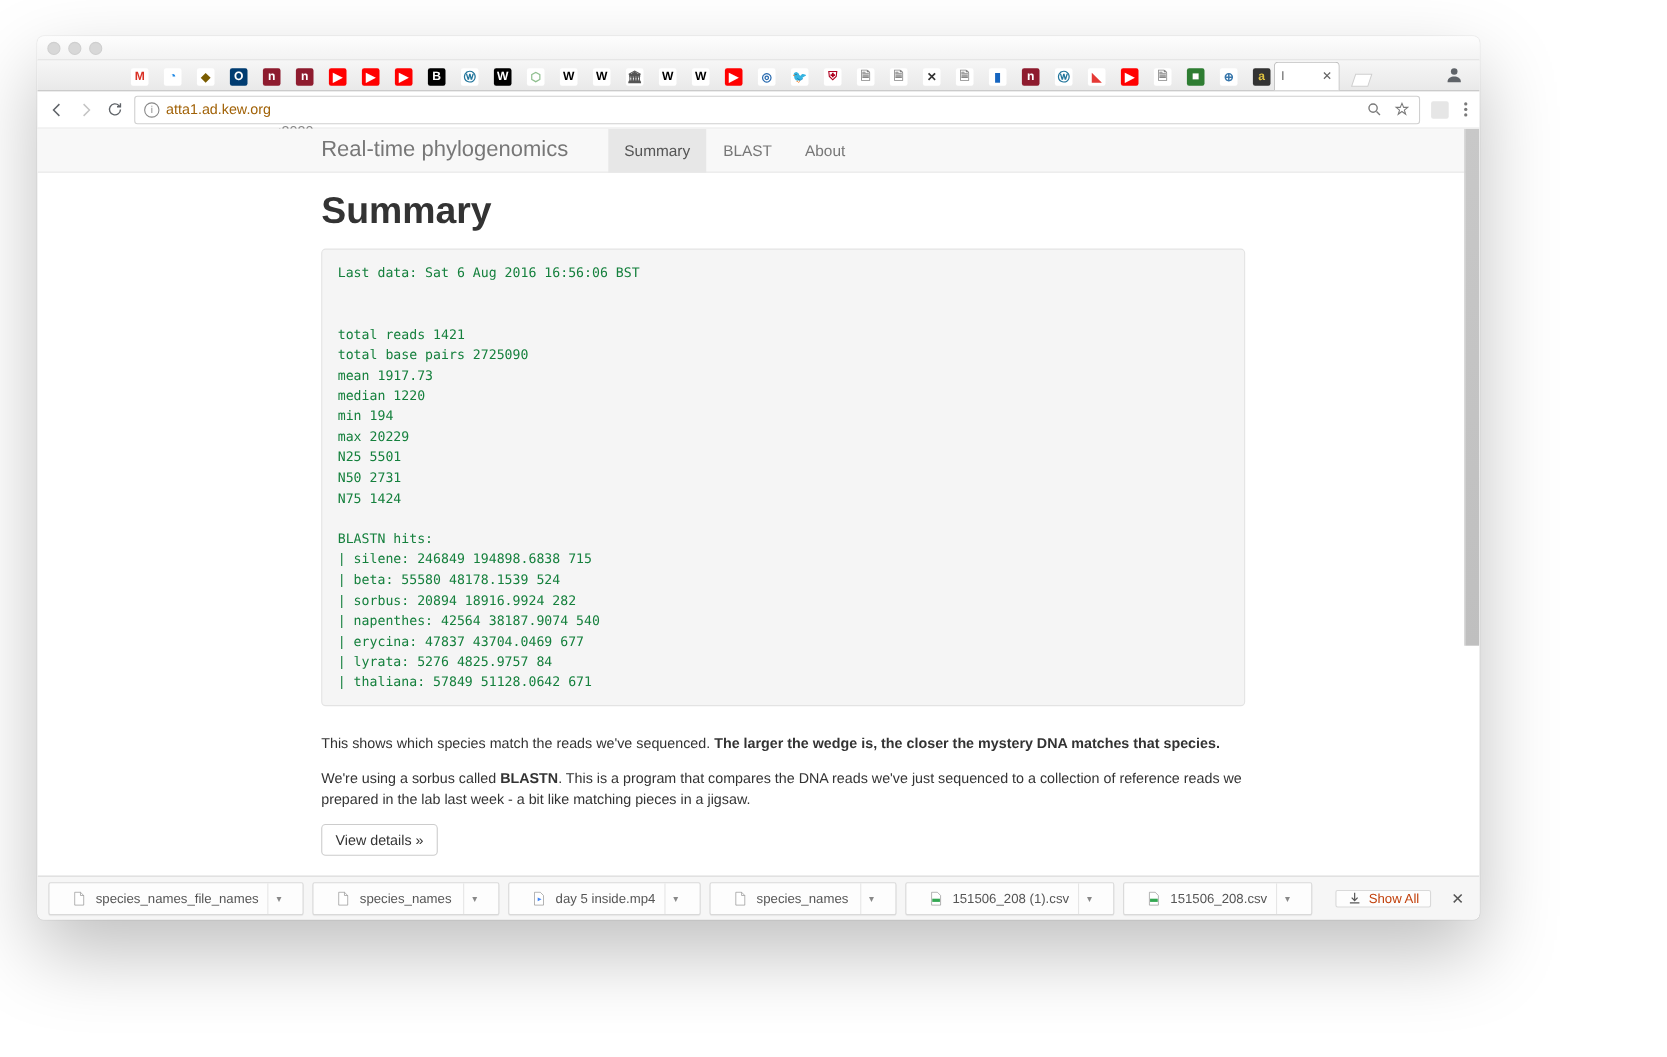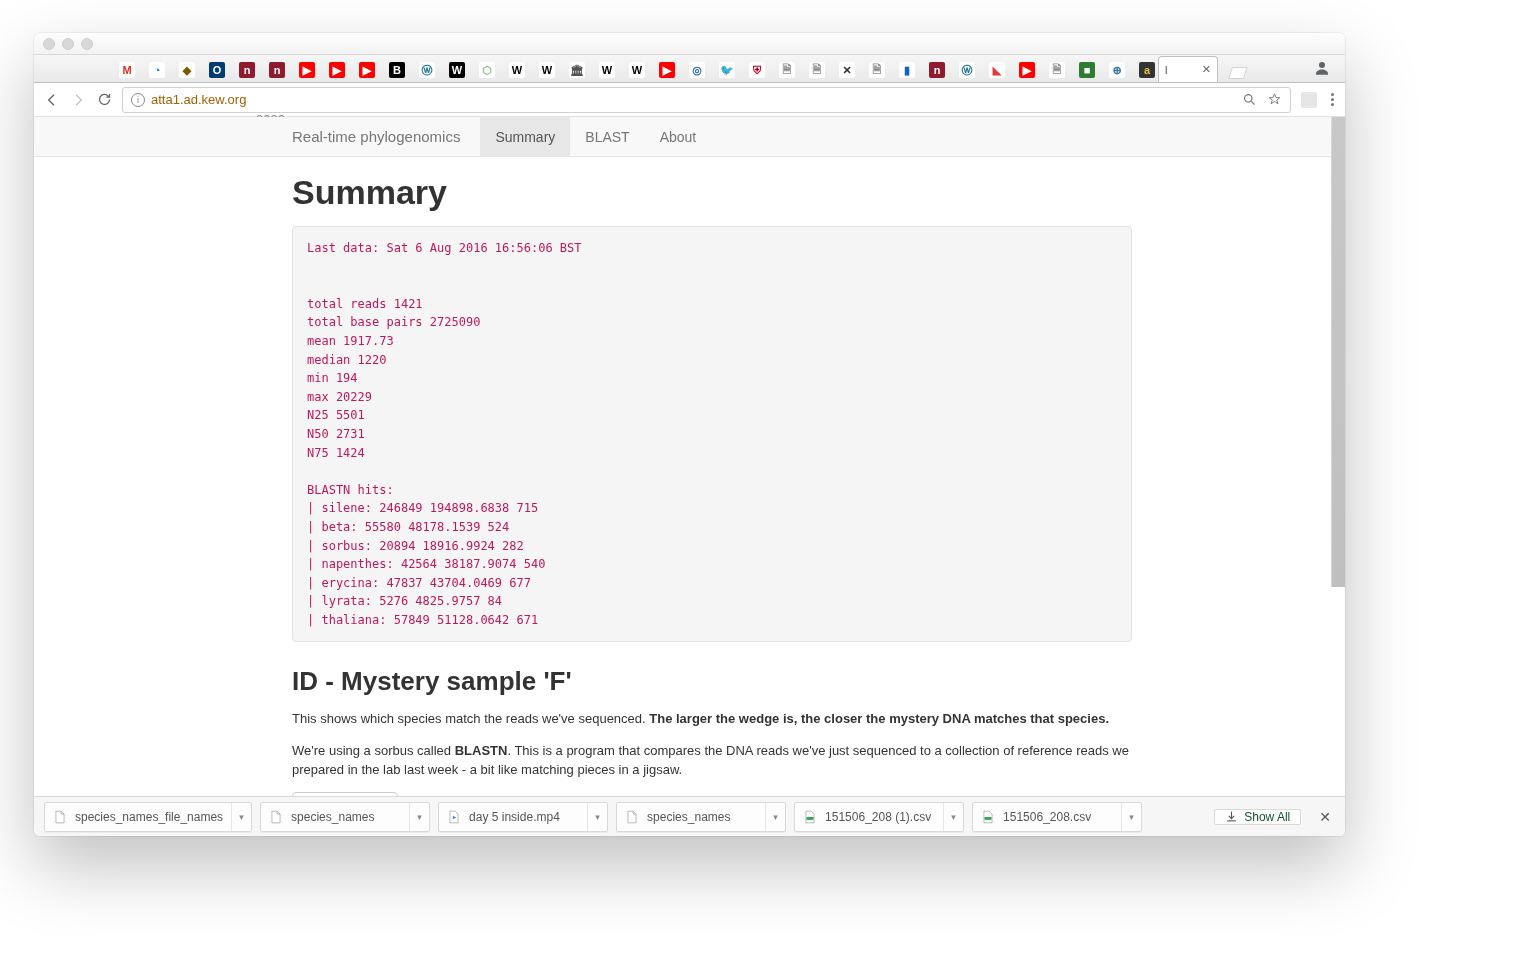--- a/index.html
+++ b/index.html
@@ -154,21 +154,21 @@
     height:40px;
     background:#f8f8f8;
     border-bottom:1px solid #e7e7e7;
     display:flex;
     align-items:center;
     padding-left:258px;
     font-size:14px;
     color:#777;
     gap:0;
   }
-  .navbar .brand { color:#777; font-size:15px; margin-right:20px; }
+  .navbar .brand { color:#777; font-size:20px; margin-right:36px; }
   .navbar .navitem {
     padding:0 15px;
     height:40px;
     display:flex;
     align-items:center;
     color:#777;
     cursor:pointer;
   }
   .navbar .navitem.active {
     background:#e7e7e7;
@@ -187,21 +187,21 @@
     margin-bottom:14px;
     font-family: "Helvetica Neue", Helvetica, Arial, sans-serif;
   }
   .well {
     background:#f5f5f5;
     border:1px solid #e3e3e3;
     border-radius:4px;
     padding:12px 14px;
     font-family: Menlo, Monaco, Consolas, monospace;
     font-size:12px;
-    color:#be185d;
+    color:#15803d;
     line-height:1.55;
     white-space:pre;
     margin-bottom:24px;
   }
 
   .two-col {
     display:flex;
     gap:38px;
   }
   .col-left { width:264px; }
@@ -243,21 +243,21 @@
     padding:0 10px;
     gap:8px;
   }
   .dl-item {
     height:30px;
     border:1px solid #d9d9d9;
     border-radius:2px;
     background:#fdfdfd;
     display:flex;
     align-items:center;
-    padding:0 8px;
+    padding:0 20px;
     font-size:12px;
     color:#555;
     gap:8px;
     min-width:170px;
     position:relative;
     box-shadow:0 1px 0 rgba(0,0,0,0.04);
   }
   .dl-item .file-ico { width:14px; height:16px; }
   .dl-item .chev {
     width:20px;
@@ -270,21 +270,21 @@
     font-size:9px;
   }
   .dl-right { margin-left:auto; display:flex; align-items:center; gap:14px;}
   .show-all {
     height:16px;
     border:1px solid #d9d9d9;
     border-radius:2px;
     background:#fdfdfd;
     display:flex; align-items:center; gap:6px;
     padding:0 10px;
-    font-size:12px; color:#14532d;
+    font-size:12px; color:#c2410c;
   }
   .dl-close { font-size:14px; color:#555; cursor:pointer; padding:4px;}
 
   
   svg { display:block; }
 </style>
 </head>
 <body>
 
 <div class="window">
@@ -492,21 +492,20 @@
 | silene: 246849 194898.6838 715
 | beta: 55580 48178.1539 524
 | sorbus: 20894 18916.9924 282
 | napenthes: 42564 38187.9074 540
 | erycina: 47837 43704.0469 677
 | lyrata: 5276 4825.9757 84
 | thaliana: 57849 51128.0642 671</pre>
 
       <div class="two-col">
         <div class="col-right">
-          <h2 class="section-title">ID - Mystery sample 'F'</h2>
           <p>
             <span>This shows which species match the reads we've sequenced. </span><b>The larger the wedge is, the closer the mystery DNA matches that species.</b>
           </p>
           <p>
             <span>We're using a sorbus called </span><b>BLASTN</b><span>. This is a program that compares the DNA reads we've just sequenced to a collection of reference reads we prepared in the lab last week - a bit like matching pieces in a jigsaw.</span>
           </p>
           <button class="btn-default">View details »</button>
         </div>
       </div>
     </div>

